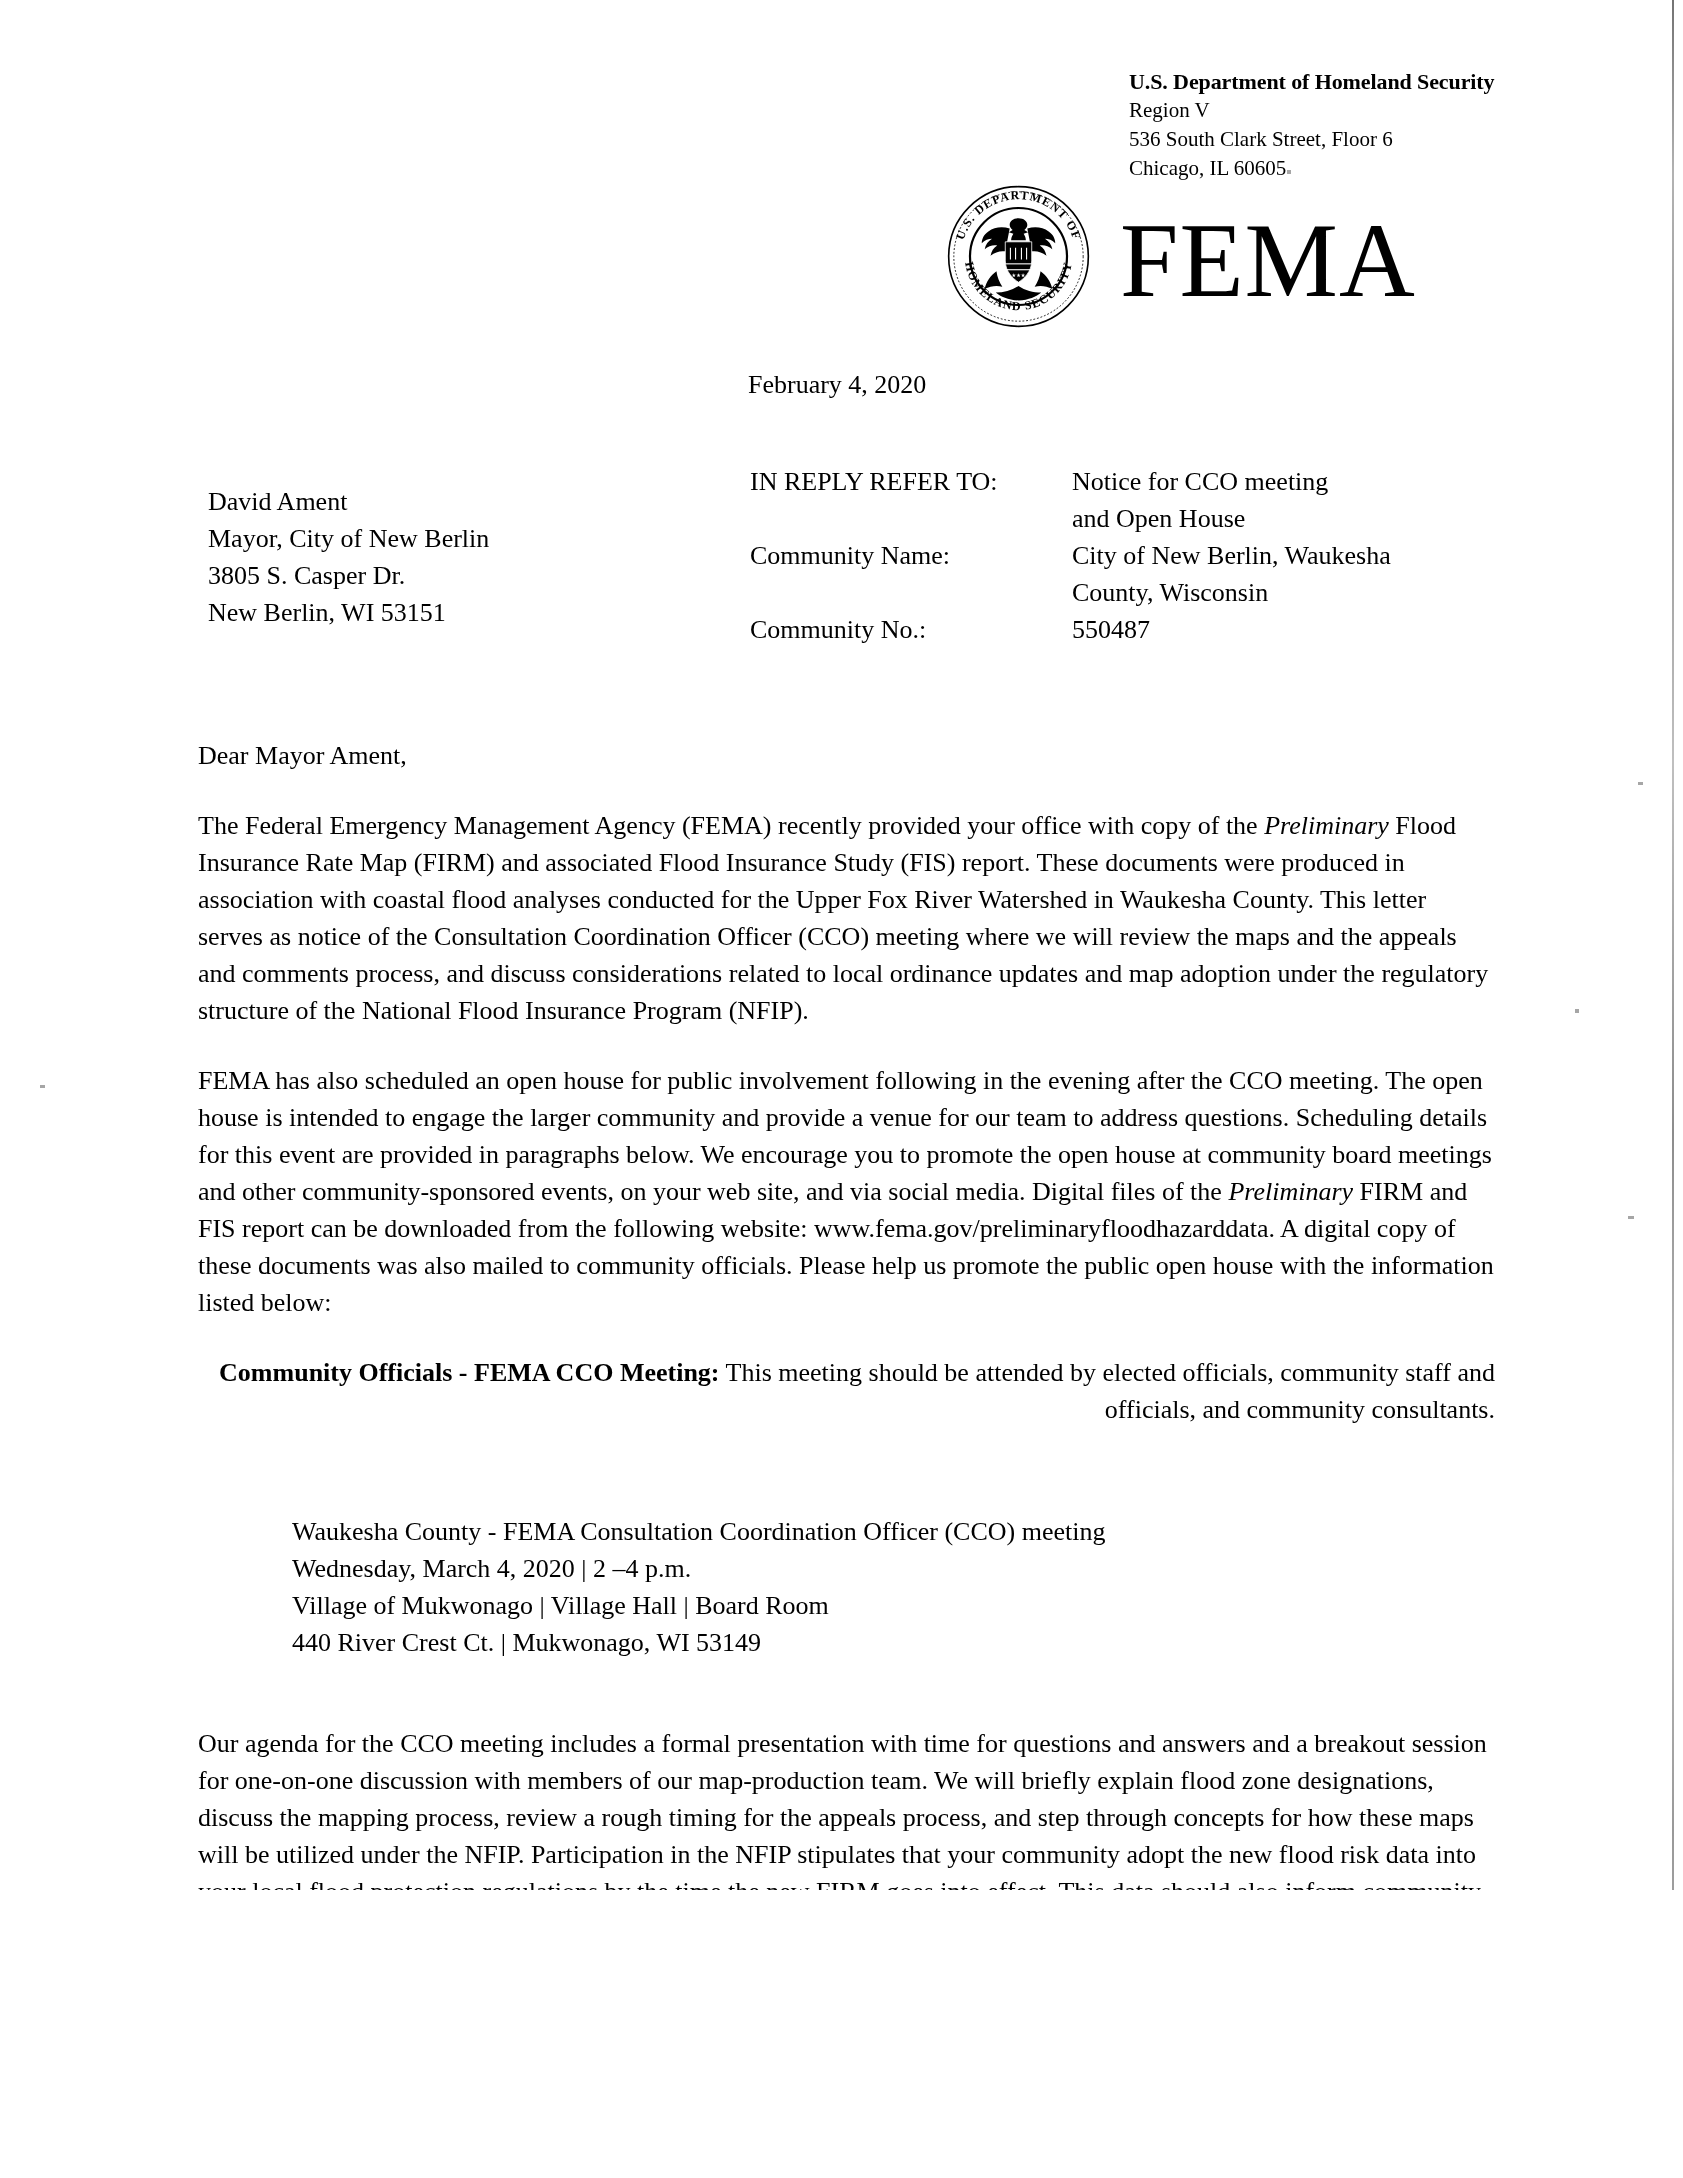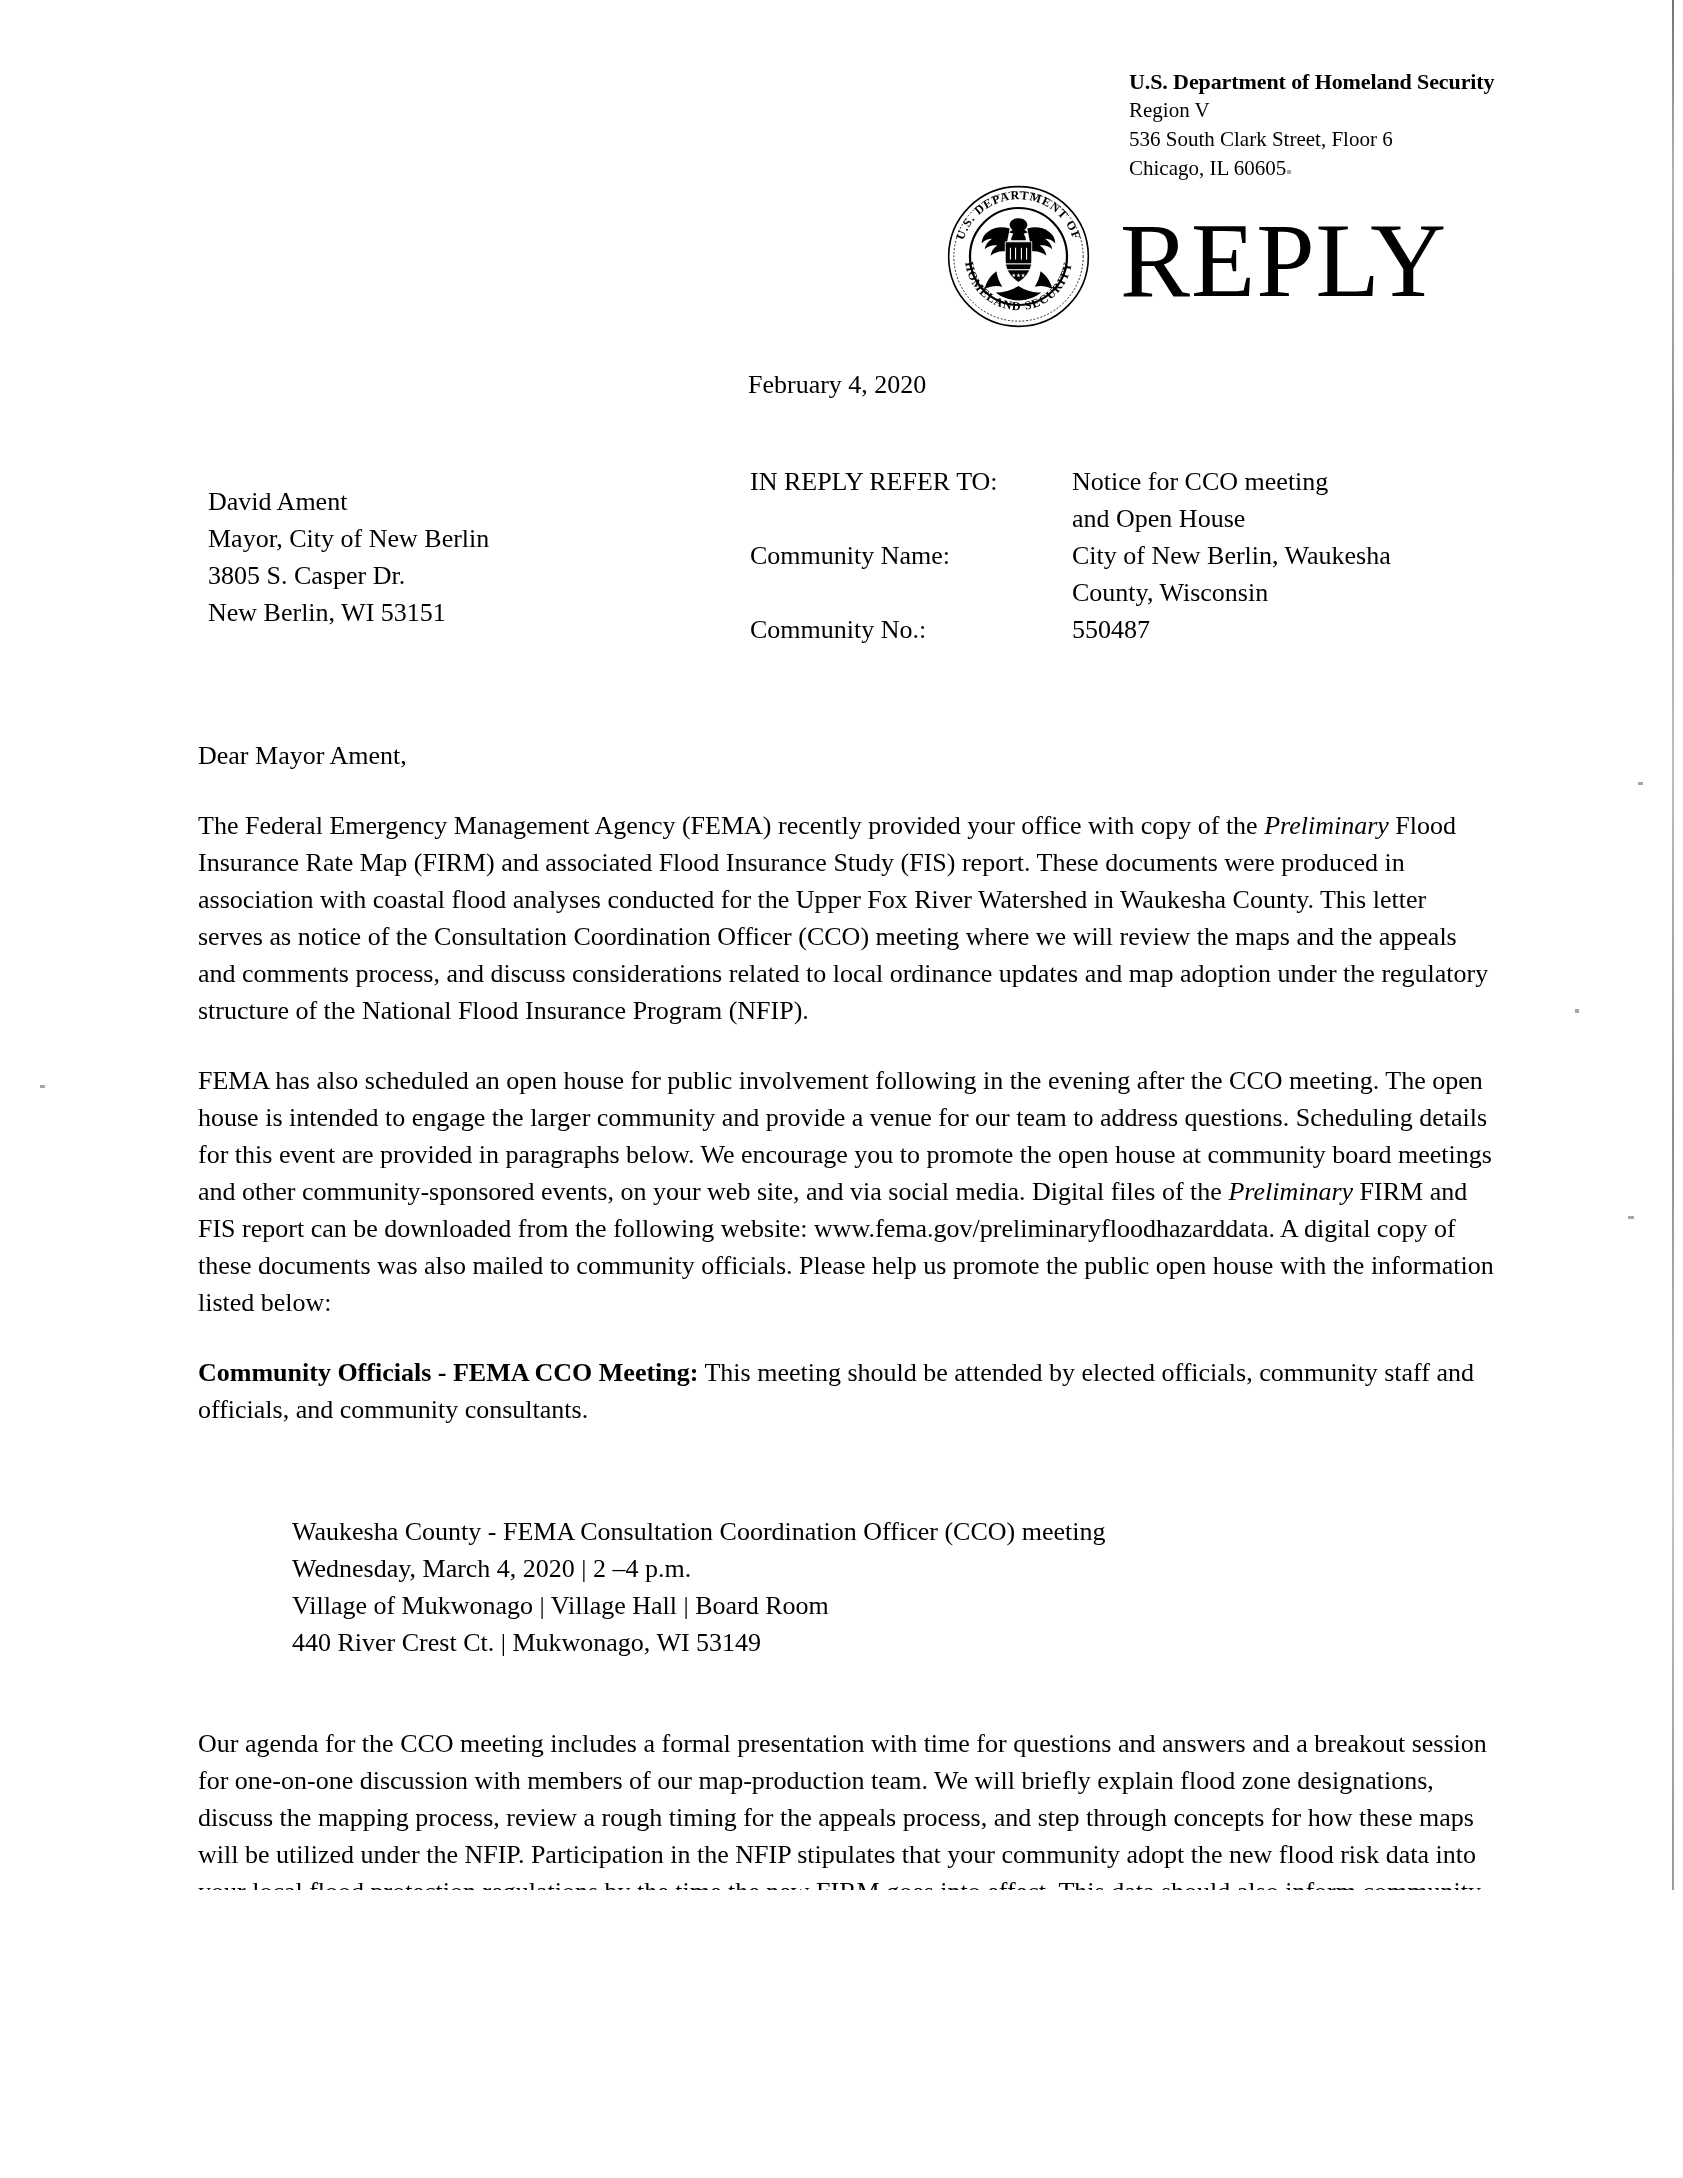--- a/index.html
+++ b/index.html
@@ -132,20 +132,21 @@
     width: 1297px;
     font-size: 26px;
     line-height: 37px;
     text-align: left;
   }
   .body-col p {
     margin: 0 0 33px 0;
   }
   .body-col p.tight {
     margin-bottom: 0;
+    text-align: right;
   }
   .italic { font-style: italic; }
   .bold { font-weight: bold; }
   .link {
   }
 
   .meeting-block {
     position: absolute;
     left: 292px;
     top: 1513px;
@@ -226,21 +227,21 @@
         <line x1="82" y1="110" x2="118" y2="110"></line>
         <line x1="83" y1="118" x2="117" y2="118"></line>
       </g>
       <g fill="#000">
         <path d="M70,120 c-8,6 -14,14 -16,24 c8,-4 16,-5 24,-3 c-4,-6 -7,-13 -8,-21 z"></path>
         <path d="M130,120 c8,6 14,14 16,24 c-8,-4 -16,-5 -24,-3 c4,-6 7,-13 8,-21 z"></path>
         <path d="M100,140 c-9,6 -20,9 -31,9 c7,6 17,10 31,11 c14,-1 24,-5 31,-11 c-11,0 -22,-3 -31,-9 z"></path>
       </g>
       <text x="100" y="128" font-family="Liberation Serif, serif" font-size="7" fill="#fff" text-anchor="middle">★★★</text>
     </svg>
-    <div class="fema-word">REPLY</div>
+    <div class="fema-word">FEMA</div>
   </div>
 
   <div class="date-line">February 4, 2020</div>
 
   <div class="recipient">
     <div>David Ament</div>
     <div>Mayor, City of New Berlin</div>
     <div>3805 S. Casper Dr.</div>
     <div>New Berlin, WI   53151</div>
   </div>

